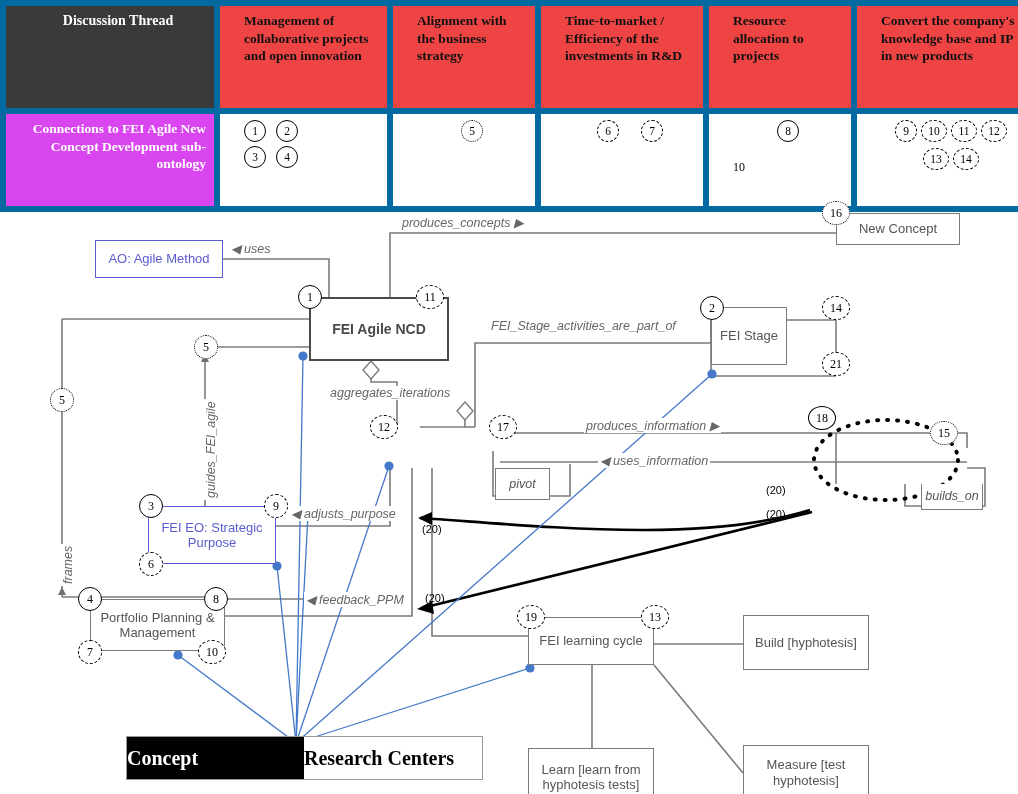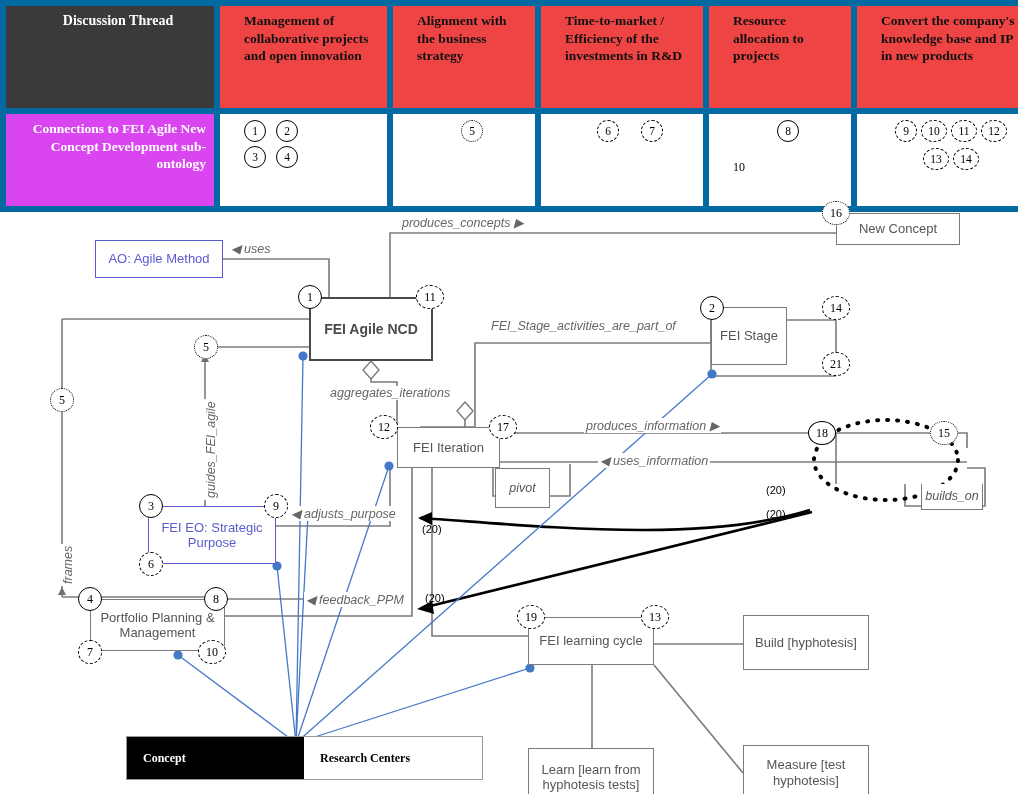--- a/index.html
+++ b/index.html
@@ -40,22 +40,22 @@
           box-sizing:border-box;z-index:6;}
   .dbadge.s{border:1.7px solid #000;}
   .dbadge.d{border:1.9px dashed #000;}
   .dbadge.t{border:1.9px dotted #000;}
   .dbadge.w{width:28px;}
   .edgelabel{position:absolute;font-size:12.5px;font-style:italic;color:#666;white-space:nowrap;z-index:5;
              background:#fff;padding:0 2px;}
   .edgelabel.vert{transform-origin:0 0;}
   .numlabel{position:absolute;font-size:11px;color:#000;font-family:"Liberation Sans",sans-serif;z-index:5;}
   .bottombar{position:absolute;display:flex;border:1px solid #999;box-sizing:border-box;}
-  .bottombar .seg{display:flex;align-items:center;padding-left:16px;font-family:"Liberation Serif",serif;
-                  font-weight:bold;font-size:12px;box-sizing:border-box;}
+  .bottombar .seg{display:flex;align-items:center;padding-left:0;font-family:"Liberation Serif",serif;
+                  font-weight:bold;font-size:20px;box-sizing:border-box;}
   .seg.black{background:#000;color:#fff;}
   .seg.white{background:#fff;color:#000;}
 </style>
 </head>
 <body>
 
 <table class="thread-table">
   <tbody>
       <tr>
     <td class="hdr-dark" style="width:176px;">Discussion Thread</td>
@@ -208,29 +208,28 @@
     <circle cx="296" cy="547" r="6" fill="#4479c9"></circle>
 
     <ellipse cx="886" cy="264" rx="72" ry="40" fill="none" stroke="#000" stroke-width="4" stroke-dasharray="1 9" stroke-linecap="round"></ellipse>
 
     <polygon points="62,391 58,399 66,399" fill="#6e6e6e"></polygon>
     <polygon points="205,158 201,166 209,166" fill="#6e6e6e"></polygon>
   </svg>
 
   <div class="nodebox blue" style="left:95px;top:44px;width:128px;height:38px;">AO: Agile Method</div>
 
-  <div class="nodebox thick" style="left:309px;top:101px;width:124px;height:64px;">FEI Agile NCD</div>
+  <div class="nodebox thick" style="left:309px;top:101px;width:140px;height:64px;">FEI Agile NCD</div>
 
   <div class="nodebox" style="left:836px;top:17px;width:124px;height:32px;">New Concept</div>
 
   <div class="nodebox" style="left:711px;top:111px;width:76px;height:58px;">FEI Stage</div>
 
-  <div class="nodebox" style="left:397px;top:231px;width:103px;height:41px;">FEI Iteration</div>
-
-  <div class="nodebox small" style="left:495px;top:272px;width:55px;height:40px;font-style:italic;">pivot</div>
+
+  <div class="nodebox small" style="left:495px;top:272px;width:55px;height:32px;font-style:italic;">pivot</div>
 
 
   <div class="nodebox small" style="left:921px;top:288px;width:62px;height:26px;font-style:italic;border-top:none;">builds_on</div>
 
   <div class="nodebox blue" style="left:148px;top:310px;width:128px;height:58px;">FEI EO: Strategic Purpose</div>
 
   <div class="nodebox" style="left:90px;top:403px;width:135px;height:52px;">Portfolio Planning &amp; Management</div>
 
   <div class="nodebox" style="left:528px;top:421px;width:126px;height:48px;">FEI learning cycle</div>
 
@@ -259,21 +258,21 @@
   <div class="dbadge s" style="left:298px;top:89px;">1</div>
   <div class="dbadge d w" style="left:416px;top:89px;">11</div>
   <div class="dbadge t w" style="left:822px;top:5px;">16</div>
   <div class="dbadge s" style="left:700px;top:100px;">2</div>
   <div class="dbadge d w" style="left:822px;top:100px;">14</div>
   <div class="dbadge d w" style="left:822px;top:156px;">21</div>
   <div class="dbadge t" style="left:194px;top:139px;">5</div>
   <div class="dbadge t" style="left:50px;top:192px;">5</div>
   <div class="dbadge d w" style="left:370px;top:219px;">12</div>
   <div class="dbadge d w" style="left:489px;top:219px;">17</div>
-  <div class="dbadge s w" style="left:808px;top:225px;">18</div>
+  <div class="dbadge s w" style="left:808px;top:210px;">18</div>
   <div class="dbadge t w" style="left:930px;top:225px;">15</div>
   <div class="dbadge s" style="left:139px;top:298px;">3</div>
   <div class="dbadge d" style="left:264px;top:298px;">9</div>
   <div class="dbadge d" style="left:139px;top:356px;">6</div>
   <div class="dbadge s" style="left:78px;top:391px;">4</div>
   <div class="dbadge s" style="left:204px;top:391px;">8</div>
   <div class="dbadge d" style="left:78px;top:444px;">7</div>
   <div class="dbadge d w" style="left:198px;top:444px;">10</div>
   <div class="dbadge d w" style="left:517px;top:409px;">19</div>
   <div class="dbadge d w" style="left:641px;top:409px;">13</div>

